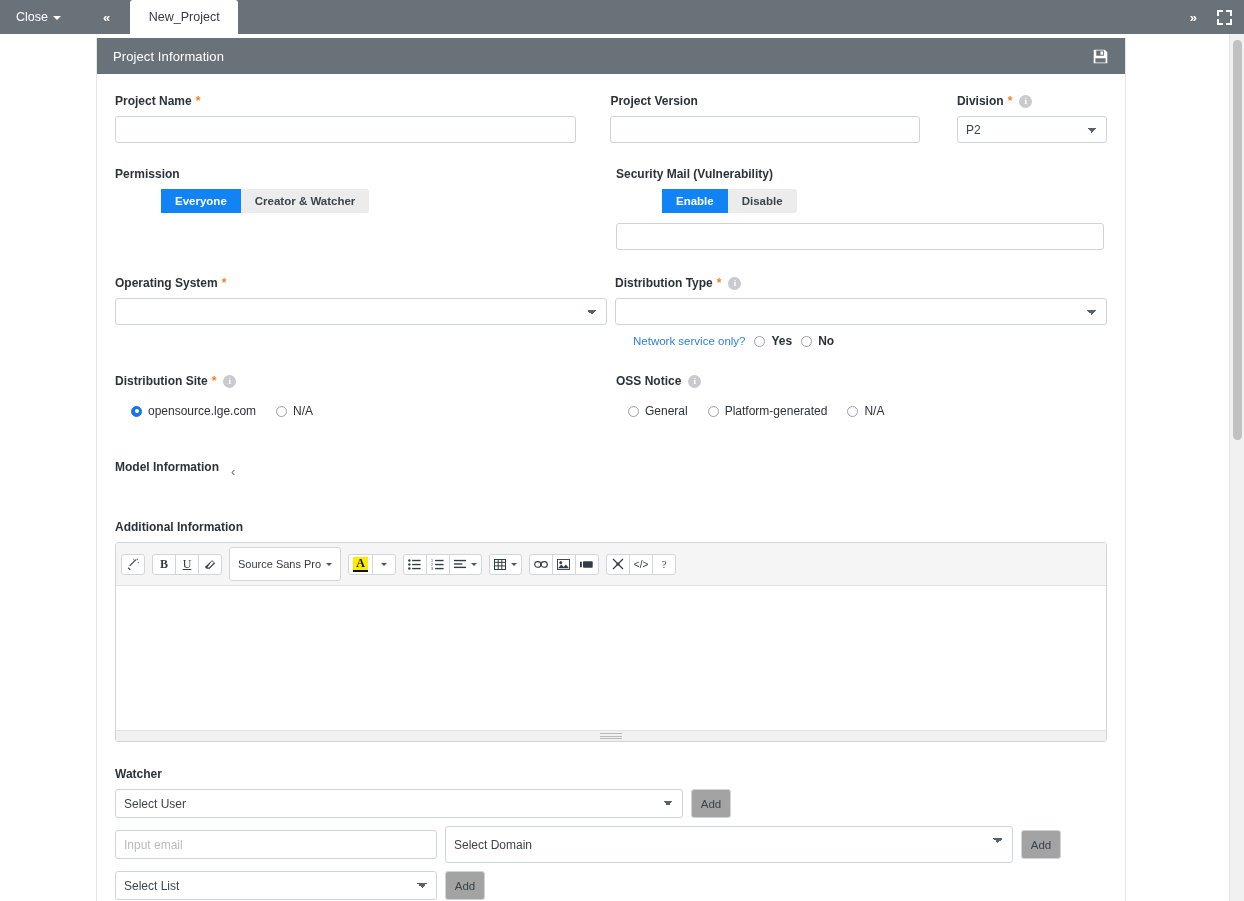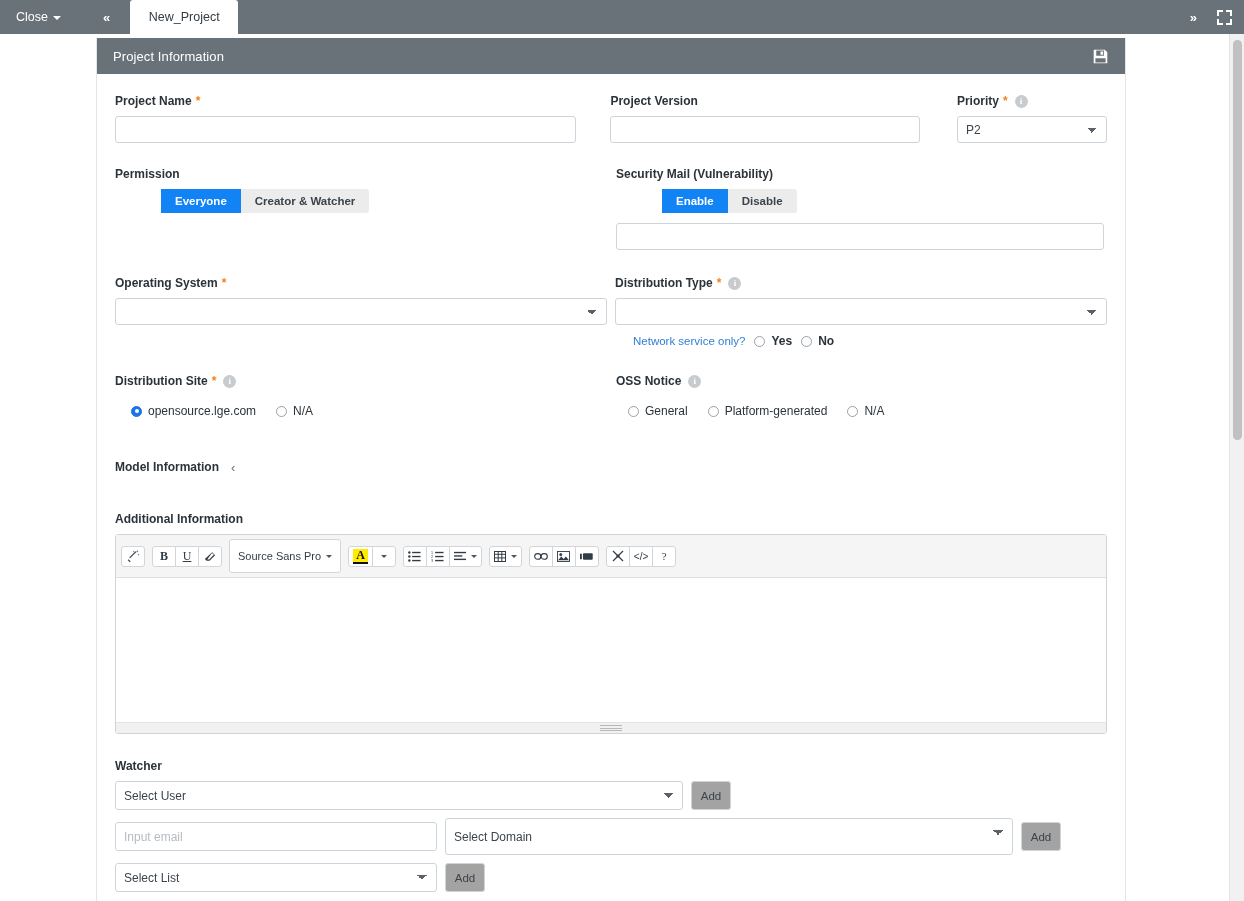--- a/index.html
+++ b/index.html
@@ -314,21 +314,21 @@
 
         <div style="width:330px;margin-left:10px;">
           <div class="fld-label">
             <span>Project Version</span>
           </div>
           <input class="txt" type="text" value="" style="">
         </div>
 
         <div style="width:160px;margin-left:13px;">
           <div class="fld-label">
-            <span>Priority</span>
+            <span>Division</span>
             <span class="req">*</span>
             <span class="info-ico">i</span>
           </div>
           <select class="txt">
             <option>P2</option>
           </select>
         </div>
       </div>
 
       <div class="row" style="margin-top:24px;">
@@ -429,21 +429,21 @@
             </label>
             <label class="radio-item">
               <span class="radio-dot"></span>
               <span class="radio-label">N/A</span>
             </label>
           </div>
         </div>
       </div>
 
       <div class="collapse-head" style="margin-top:42px;">
-        <div class="fld-label" style="margin-bottom:0;">
+        <div class="fld-label" style="margin-bottom:8px;">
           <span>Model Information</span>
         </div>
         <span class="chev-left">‹</span>
       </div>
 
       <div style="margin-top:38px;">
         <div class="fld-label">
           <span>Additional Information</span>
         </div>
 

